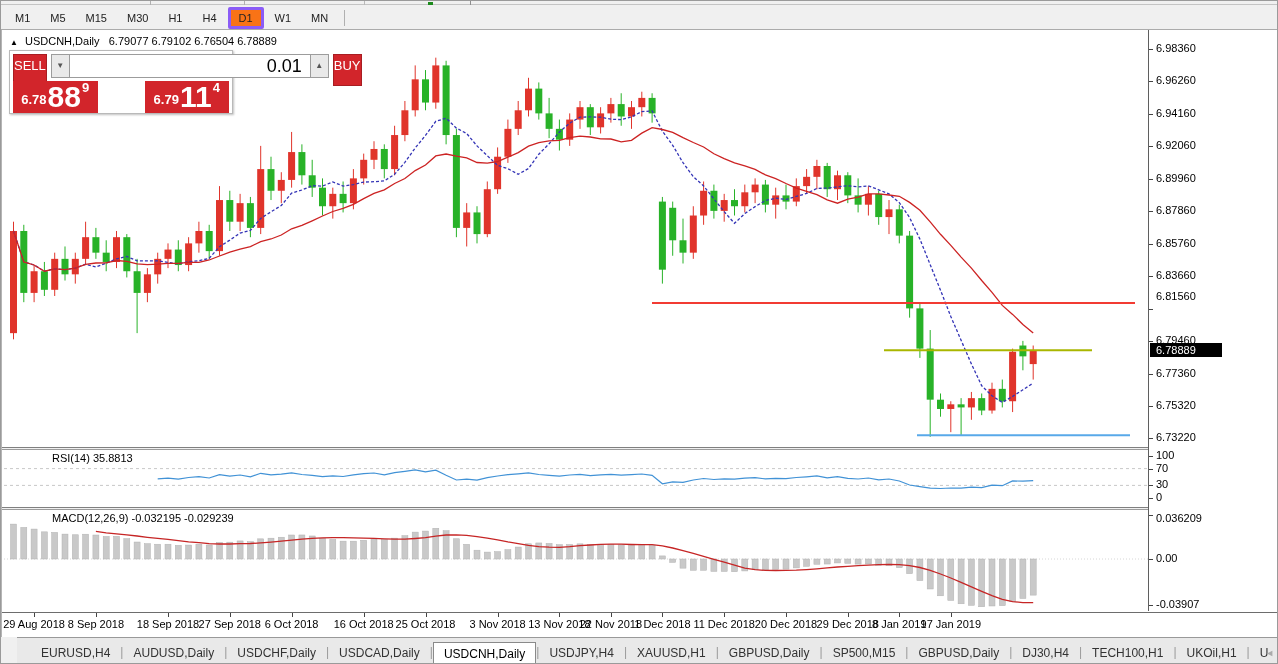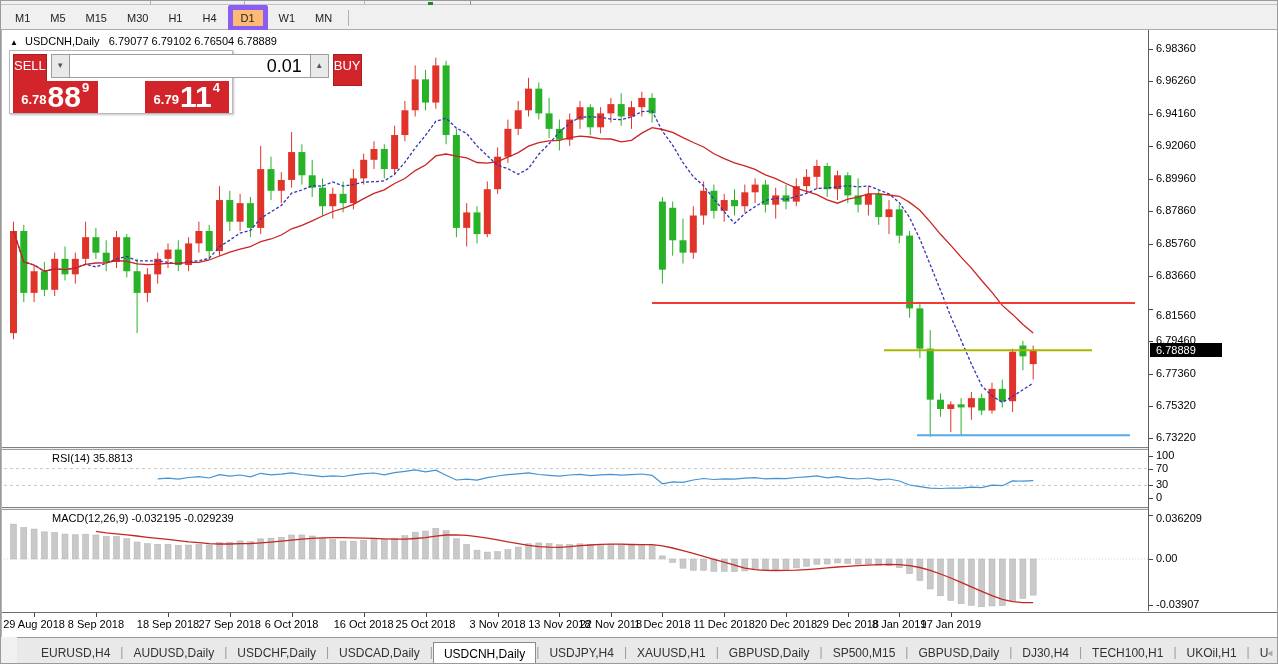--- a/index.html
+++ b/index.html
@@ -12,21 +12,21 @@
   #top-sliver { left:0; top:0; width:1278px; height:4px; background:#f0f0f0; border-bottom:1px solid #c4c4c4; }
   #top-sliver .mark { position:absolute; top:0; height:4px; border-left:1px solid #b0b0b0; }
   #top-sliver .greenbit { position:absolute; top:1px; left:427px; width:5px; height:3px; background:#1c8a1c; }
   #top-sliver .boxedge { position:absolute; top:0; left:363px; width:107px; height:4px; border-left:1px solid #b9b9b9; border-right:1px solid #8f8f8f; }
 
   
   #tf-toolbar { left:0; top:5px; width:1278px; height:24px; background:#f0f0f0;
                 border-bottom:1px solid #ababab; display:flex; align-items:center; padding-left:4px; }
   .tf-btn { font-size:11px; color:#222; padding:2px 8px; margin:0 1px; border:1px solid transparent;
             border-radius:2px; cursor:default; }
-  .tf-btn.active { background:#fdba74; border:5px solid #8b5cf6; }
+  .tf-btn.active { background:#f97316; border:3px solid #8b5cf6; }
   .tf-sep { width:1px; height:16px; background:#b0b0b0; margin:0 6px; }
 
   
   #chart-region { left:0; top:29px; width:1278px; height:607px; background:#fff; border-left:1px solid #b5b5b5; }
   #main-plot-svg { position:absolute; left:0; top:0; }
   #rsi-svg, #macd-svg { position:absolute; left:0; }
 
   #chart-header { left:8px; top:5px; font-size:11px; color:#000; }
   #chart-header .tri { font-size:8px; margin-right:4px; }
 
@@ -469,21 +469,21 @@
       <div class="axis-label" style="top:109.49879999999956px">6.92060</div>
       <div class="axis-tick" style="top:148.9983999999994px"></div>
       <div class="axis-label" style="top:141.9983999999994px">6.89960</div>
       <div class="axis-tick" style="top:181.49800000000064px"></div>
       <div class="axis-label" style="top:174.49800000000064px">6.87860</div>
       <div class="axis-tick" style="top:213.99760000000052px"></div>
       <div class="axis-label" style="top:206.99760000000052px">6.85760</div>
       <div class="axis-tick" style="top:246.49720000000036px"></div>
       <div class="axis-label" style="top:239.49720000000036px">6.83660</div>
       <div class="axis-tick" style="top:278.99680000000023px"></div>
-      <div class="axis-label" style="top:279px">6.81560</div>
+      <div class="axis-label" style="top:260px">6.81560</div>
       <div class="axis-tick" style="top:311.49640000000005px"></div>
       <div class="axis-label" style="top:304.49640000000005px">6.79460</div>
       <div class="axis-tick" style="top:343.9959999999999px"></div>
       <div class="axis-label" style="top:336.9959999999999px">6.77360</div>
       <div class="axis-tick" style="top:375.5670400000006px"></div>
       <div class="axis-label" style="top:368.5670400000006px">6.75320</div>
       <div class="axis-tick" style="top:408.0666400000004px"></div>
       <div class="axis-label" style="top:401.0666400000004px">6.73220</div>
       <div class="axis-tick" style="top:426px"></div>
       <div class="axis-label" style="top:419px">100</div>

